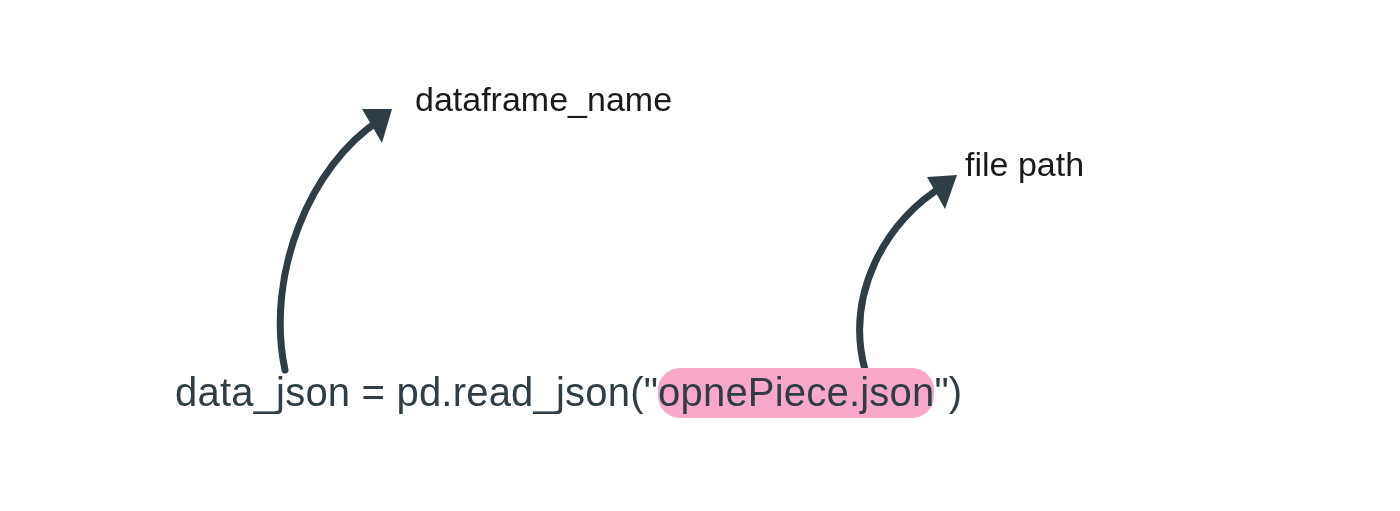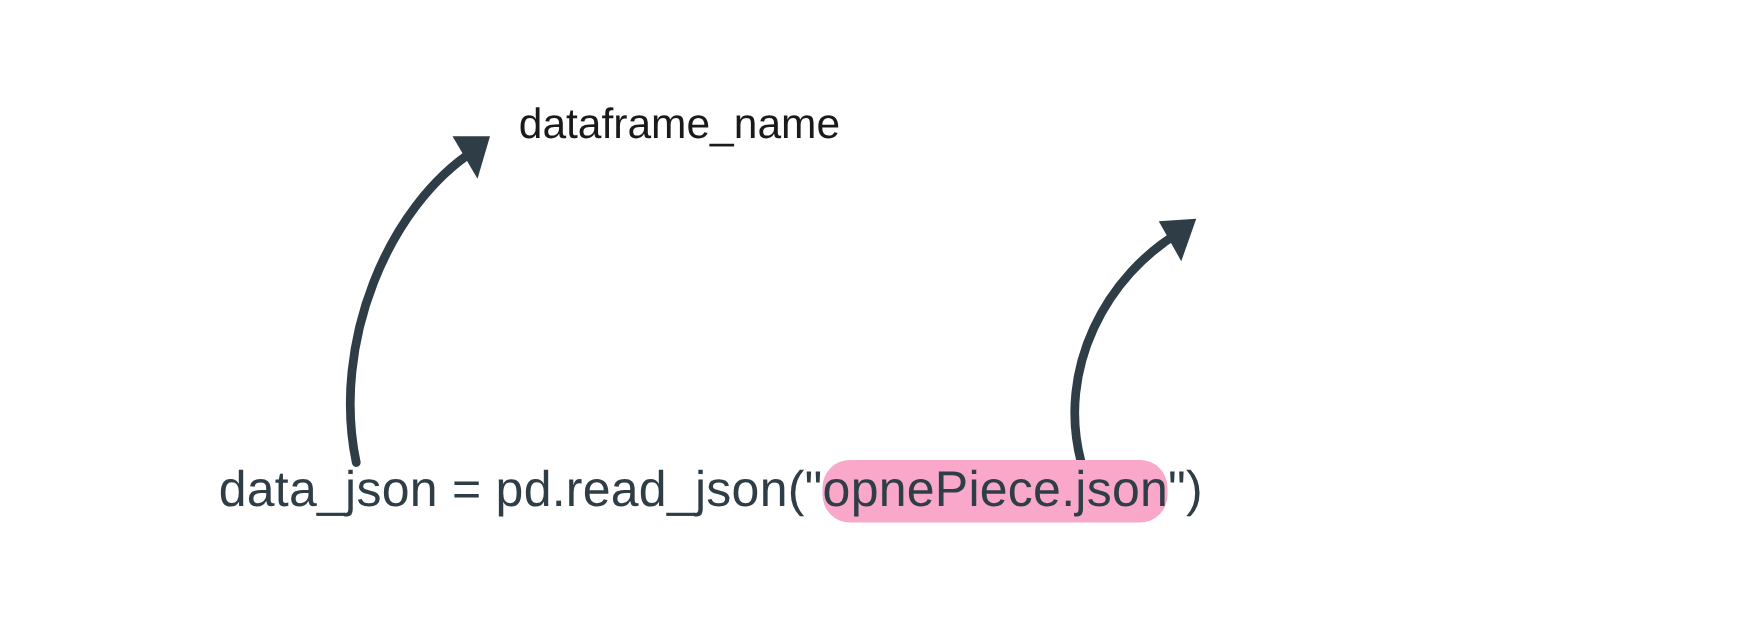--- a/index.html
+++ b/index.html
@@ -58,20 +58,21 @@
     stroke: none;
   }
 </style>
 </head>
 <body>
 
 <div class="stage">
 
   <div class="annotation" style="left:415px; top:80px;">dataframe_name</div>
 
+  <div class="annotation" style="left:965px; top:145px;">file path</div>
 
   <svg class="arrow" style="left:270px; top:95px;" width="160" height="290">
 
     <path d="M 15 275
              C -5 180, 40 70, 110 25"></path>
 
     <path class="head" d="M 122 14
                            L 92 14
                            L 112 48
                            Z"></path>

